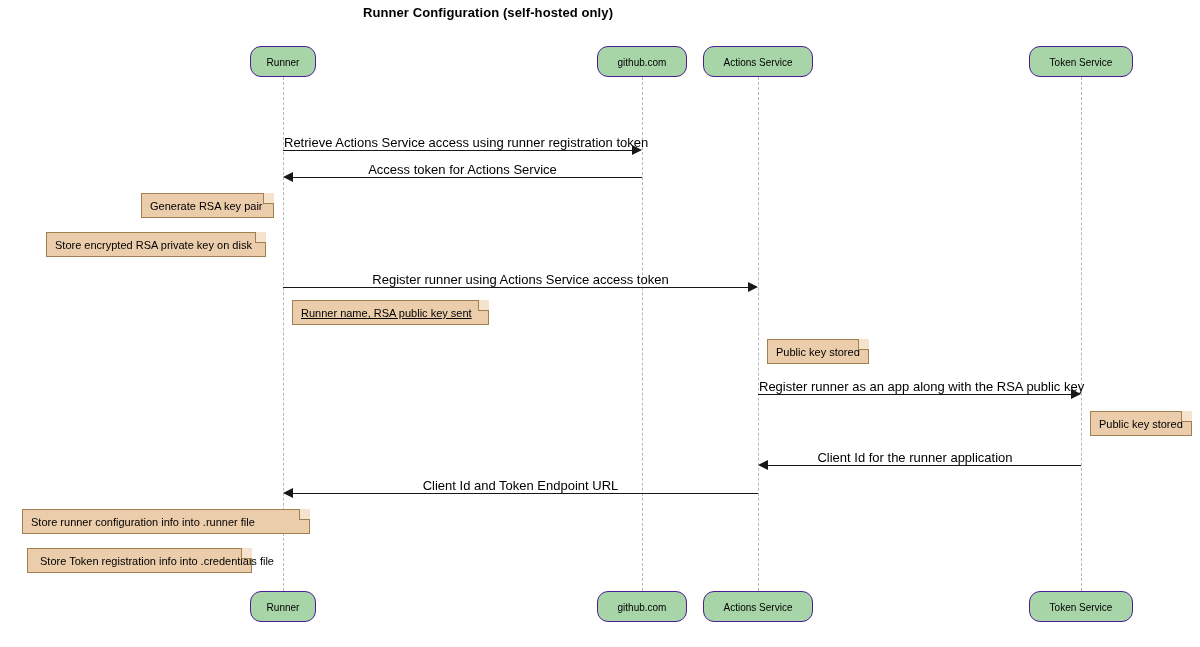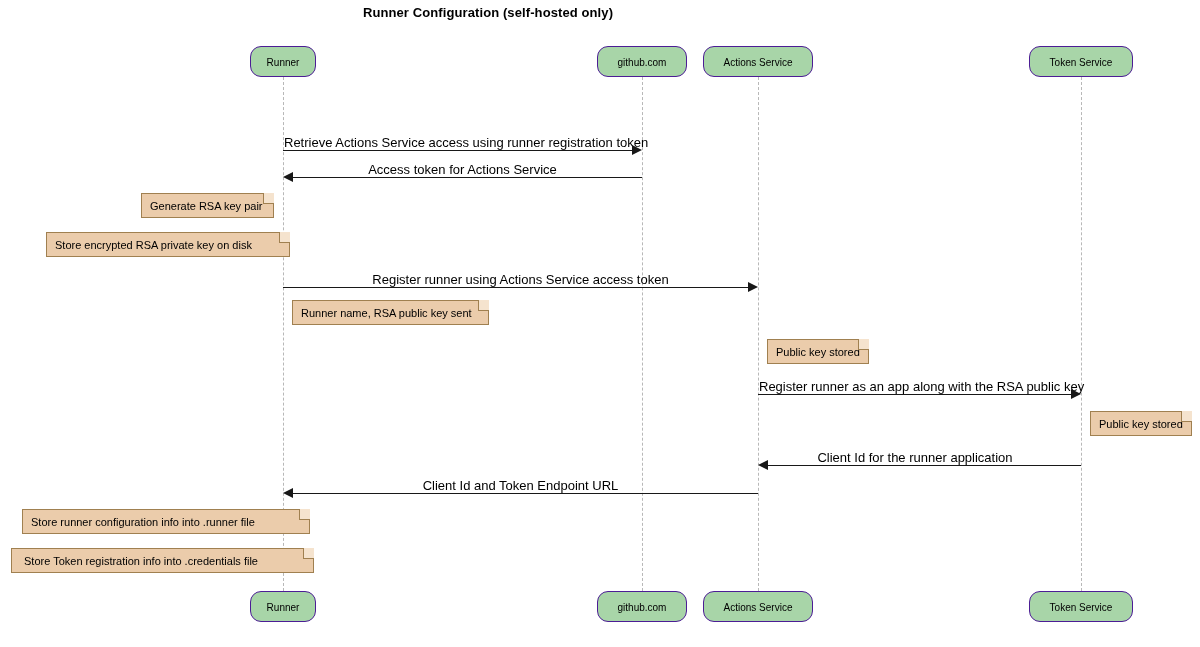--- a/index.html
+++ b/index.html
@@ -126,30 +126,30 @@
 
   <div class="msg-label" style="left:284px; top:162px; width:357px;">Access token for Actions Service</div>
   <div class="arrow-line" style="left:293px; top:177px; width:349px;"></div>
   <div class="arrow-head left" style="left:283px; top:172px;"></div>
 
   <div class="note" style="left:141px; top:193px; width:133px;">
     <span class="fold"></span>
     <span>Generate RSA key pair</span>
   </div>
 
-  <div class="note" style="left:46px; top:232px; width:244px;">
+  <div class="note" style="left:46px; top:232px; width:220px;">
     <span class="fold"></span>
     <span>Store encrypted RSA private key on disk</span>
   </div>
 
   <div class="msg-label" style="left:284px; top:272px; width:473px;">Register runner using Actions Service access token</div>
   <div class="arrow-line" style="left:283px; top:287px; width:465px;"></div>
   <div class="arrow-head right" style="left:748px; top:282px;"></div>
 
-  <div class="note" style="left:292px; top:300px; width:197px;">
+  <div class="note" style="left:292px; top:300px; width:197px;text-decoration:underline;">
     <span class="fold"></span>
     <span>Runner name, RSA public key sent</span>
   </div>
 
   <div class="note" style="left:767px; top:339px; width:102px;">
     <span class="fold"></span>
     <span>Public key stored</span>
   </div>
 
   <div class="msg-label" style="left:759px; top:379px; width:312px;">Register runner as an app along with the RSA public key</div>
@@ -167,18 +167,18 @@
 
   <div class="msg-label" style="left:284px; top:478px; width:473px;">Client Id and Token Endpoint URL</div>
   <div class="arrow-line" style="left:293px; top:493px; width:465px;"></div>
   <div class="arrow-head left" style="left:283px; top:488px;"></div>
 
   <div class="note" style="left:22px; top:509px; width:288px;">
     <span class="fold"></span>
     <span>Store runner configuration info into .runner file</span>
   </div>
 
-  <div class="note" style="left:11px; top:548px; width:303px;padding-left:12px;">
+  <div class="note" style="left:27px; top:548px; width:225px;padding-left:12px;">
     <span class="fold"></span>
     <span>Store Token registration info into .credentials file</span>
   </div>
 
 </div>
 
 </body></html>

